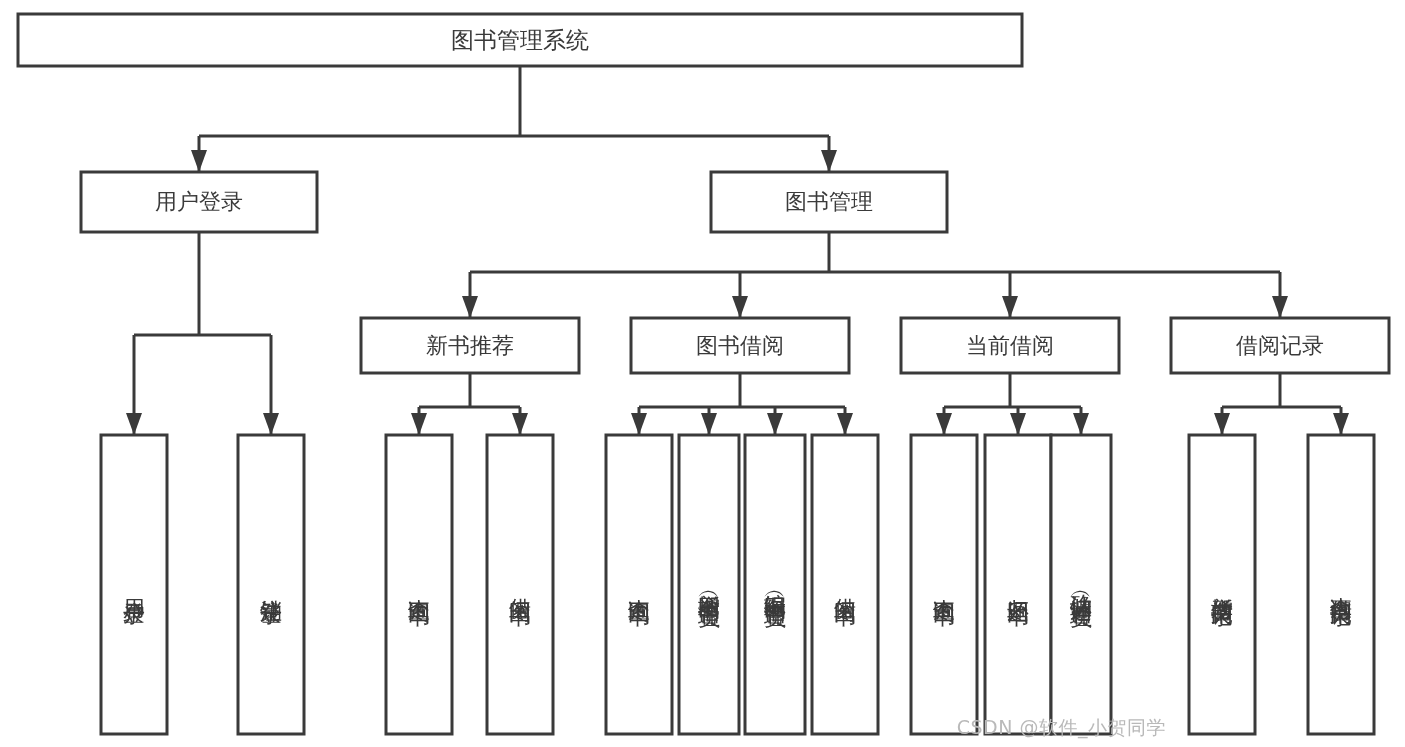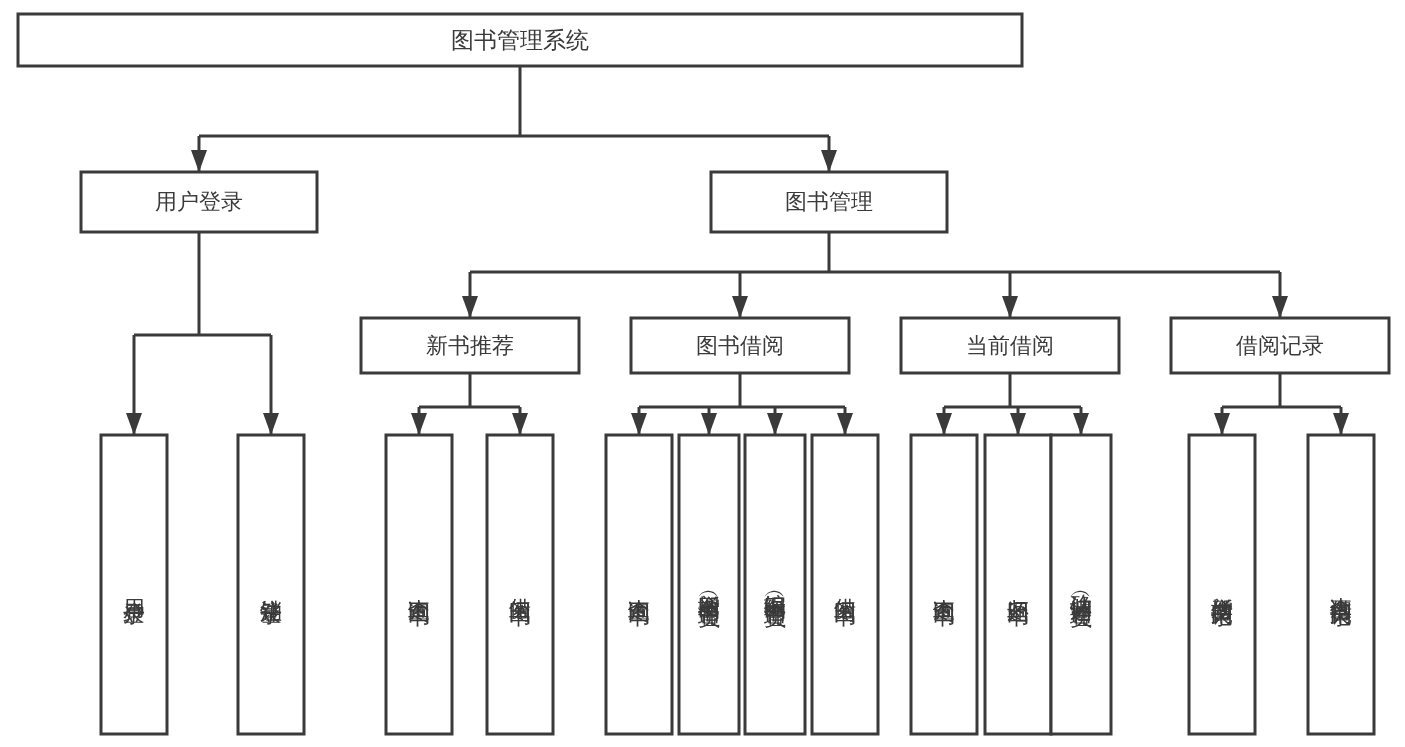--- a/index.html
+++ b/index.html
@@ -207,13 +207,14 @@
         <span style="writing-mode: vertical-rl; text-orientation: upright;">确认归还（管理员）</span>
       </div>
       <div class="vlabel" style="left: 1189px; top: 435px; width: 66px; height: 299px; display: flex; align-items: center; justify-content: center;">
         <span style="writing-mode: vertical-rl; text-orientation: upright;">新增借阅记录</span>
       </div>
       <div class="vlabel" style="left: 1308px; top: 435px; width: 66px; height: 299px; display: flex; align-items: center; justify-content: center;">
         <span style="writing-mode: vertical-rl; text-orientation: upright;">查询借阅记录</span>
       </div>
     </div>
 
+  <div class="watermark">CSDN @软件_小贺同学</div>
 </div>
 
 </body></html>

